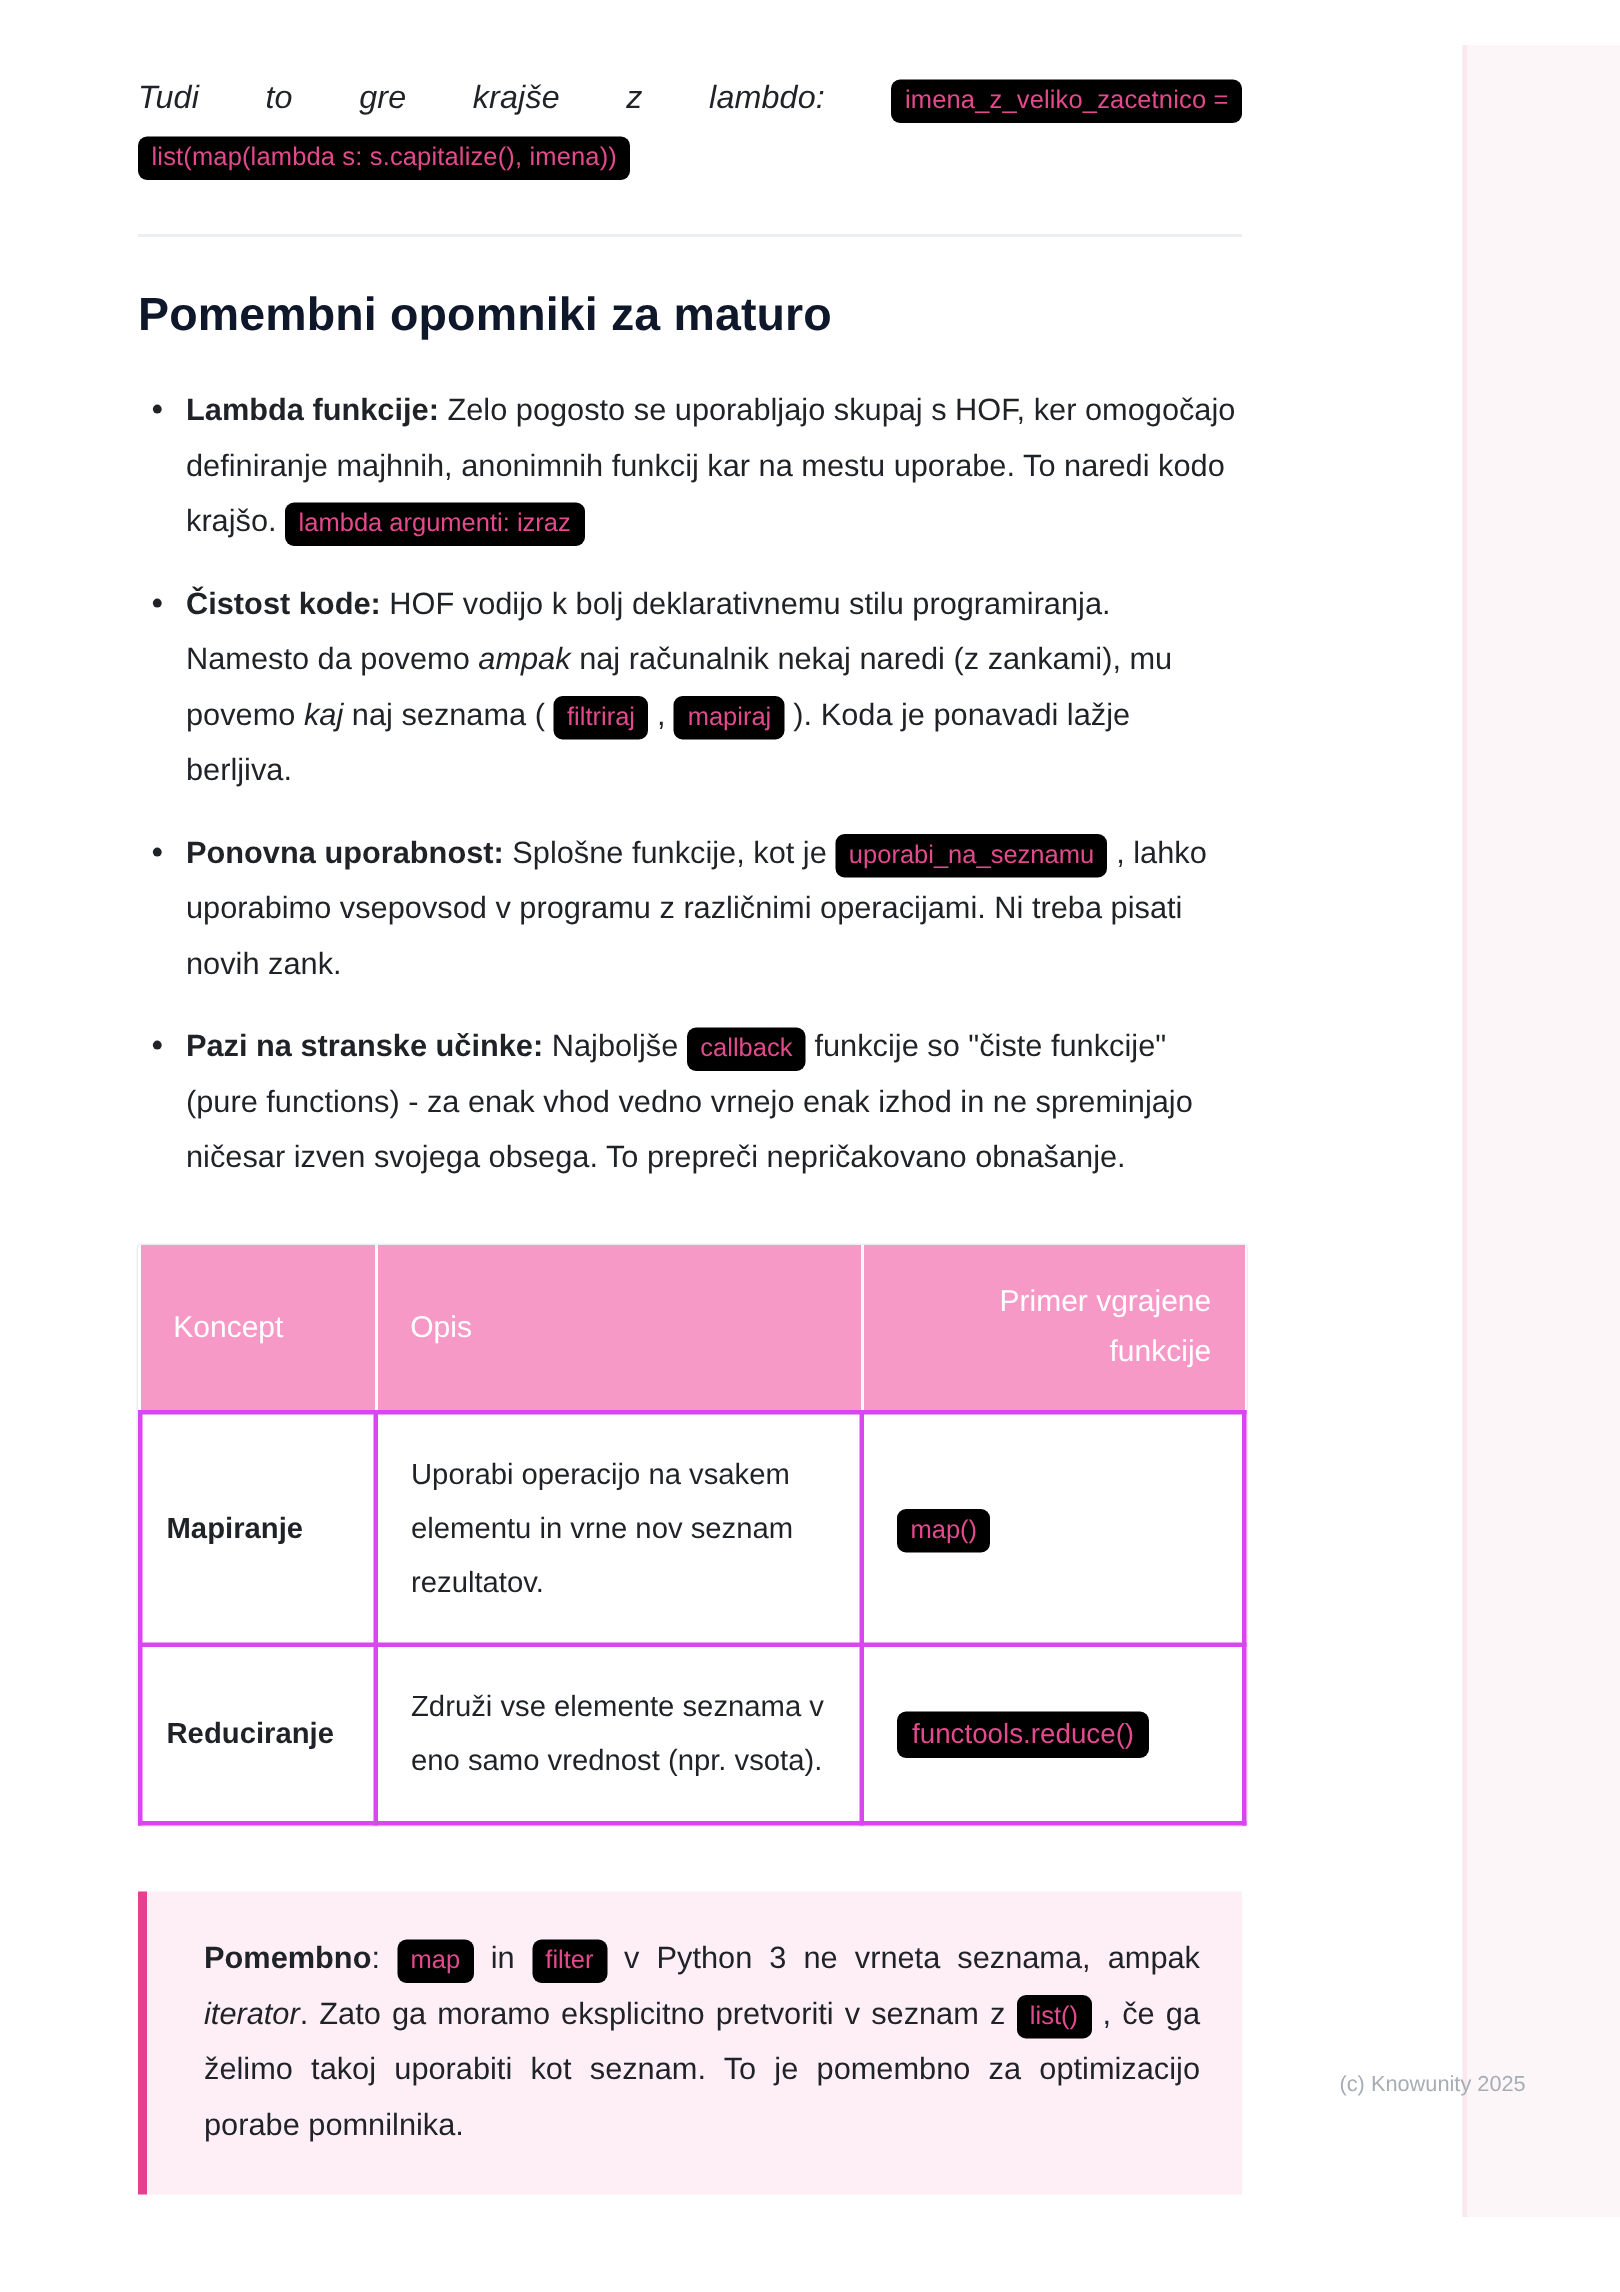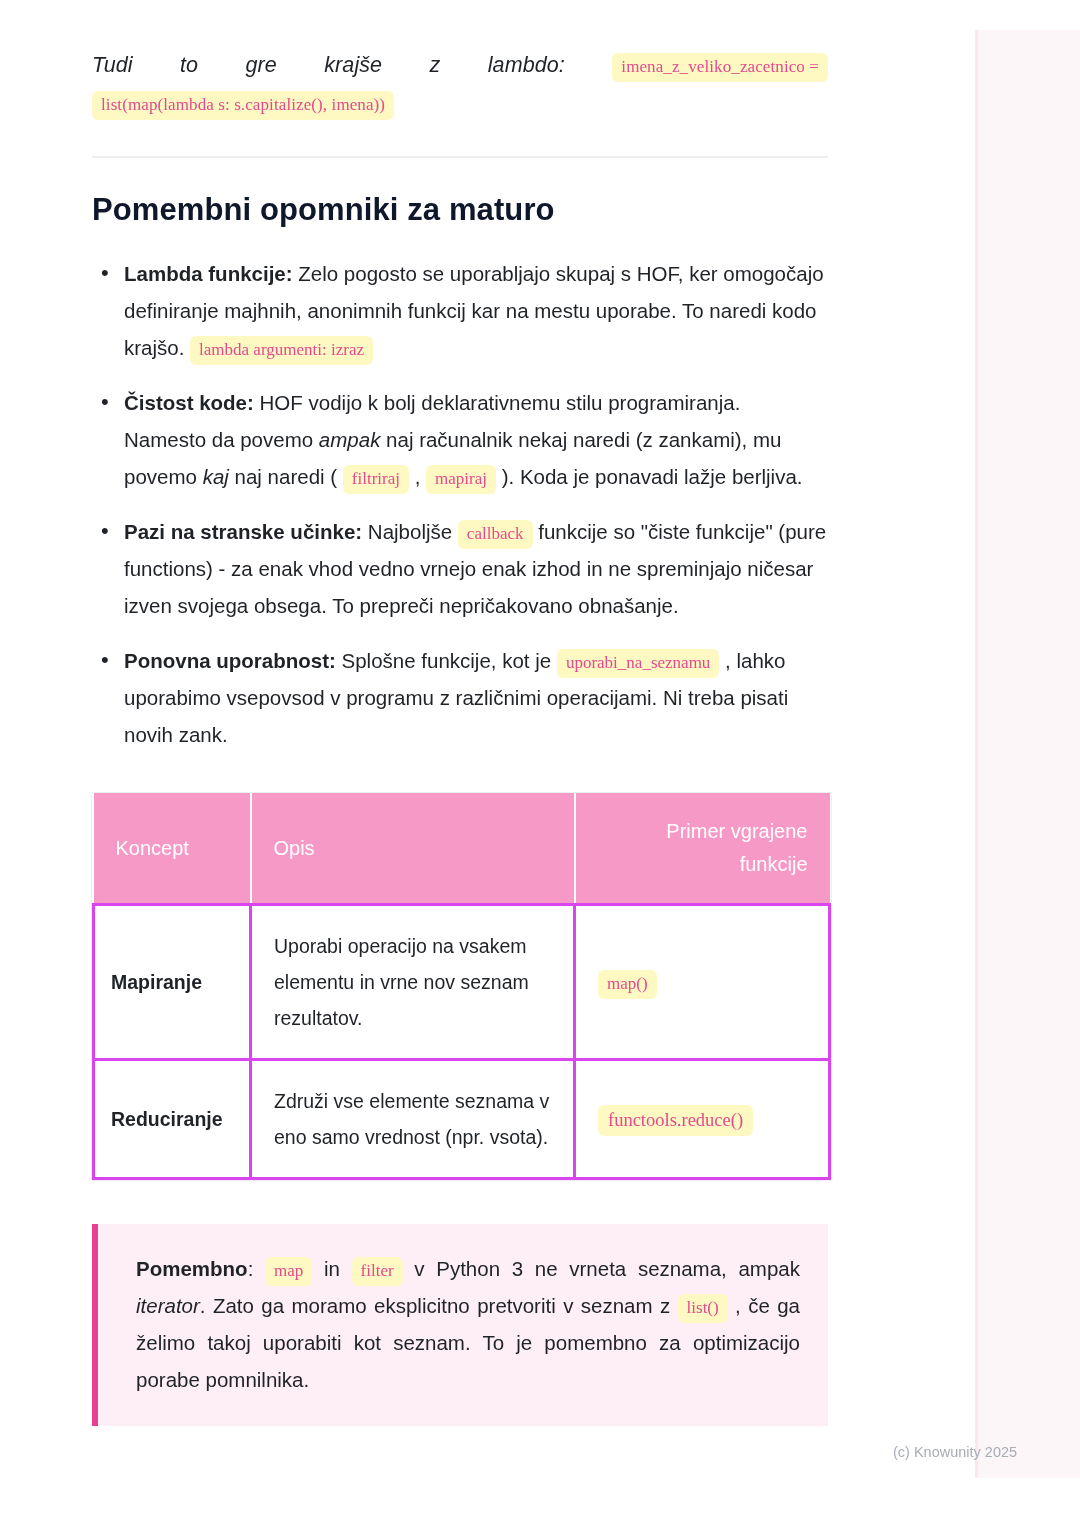--- a/index.html
+++ b/index.html
@@ -57,22 +57,22 @@
     color: #1f2328;
     text-align: justify;
     text-justify: inter-word;
     margin: 0;
     letter-spacing: .1px;
   }
   .intro .code { font-style: normal; }
 
   
   .code {
-    font-family: Liberation Serif, serif;
-    background: #fef9c3;
+    font-family: Liberation Sans, sans-serif;
+    background: #000000;
     color: #e34a8d;
     border-radius: 6px;
     padding: 3px 9px 4px;
     font-size: 17px;
     white-space: nowrap;
     display: inline-block;
     line-height: 22px;
     vertical-align: baseline;
   }
   .code.lg { font-size: 18.5px; padding: 4px 10px 5px; }
@@ -174,21 +174,21 @@
     text-justify: inter-word;
     color: #1f2328;
   }
   .callout b { font-weight: 700; }
   .callout i { font-style: italic; }
 
   
   .watermark {
     position: absolute;
     left: 893px;
-    top: 1444px;
+    top: 1382px;
     font-size: 14.5px;
     color: #a7adb4;
     white-space: nowrap;
   }
 </style>
 </head>
 <body>
 
 <div class="right-panel"></div>
 <div class="right-rule"></div>
@@ -206,29 +206,29 @@
 
     <h2 class="section-title">Pomembni opomniki za maturo</h2>
 
     <ul class="notes">
 
       <li>
         <b>Lambda funkcije:</b><span> Zelo pogosto se uporabljajo skupaj s HOF, ker omogočajo definiranje majhnih, anonimnih funkcij kar na mestu uporabe. To naredi kodo krajšo. </span><span class="code">lambda argumenti: izraz</span>
       </li>
 
       <li>
-        <b>Čistost kode:</b><span> HOF vodijo k bolj deklarativnemu stilu programiranja. Namesto da povemo </span><i>ampak</i><span> naj računalnik nekaj naredi (z zankami), mu povemo </span><i>kaj</i><span> naj naredi ( </span><span class="code">filtriraj</span><span> , </span><span class="code">mapiraj</span><span> ). Koda je ponavadi lažje berljiva.</span>
+        <b>Čistost kode:</b><span> HOF vodijo k bolj deklarativnemu stilu programiranja. Namesto da povemo </span><i>ampak</i><span> naj računalnik nekaj naredi (z zankami), mu povemo </span><i>kaj</i><span> naj seznama ( </span><span class="code">filtriraj</span><span> , </span><span class="code">mapiraj</span><span> ). Koda je ponavadi lažje berljiva.</span>
+      </li>
+
+      <li>
+        <b>Ponovna uporabnost:</b><span> Splošne funkcije, kot je </span><span class="code">uporabi_na_seznamu</span><span> , lahko uporabimo vsepovsod v programu z različnimi operacijami. Ni treba pisati novih zank.</span>
       </li>
 
       <li>
         <b>Pazi na stranske učinke:</b><span> Najboljše </span><span class="code">callback</span><span> funkcije so "čiste funkcije" (pure functions) - za enak vhod vedno vrnejo enak izhod in ne spreminjajo ničesar izven svojega obsega. To prepreči nepričakovano obnašanje.</span>
-      </li>
-
-      <li>
-        <b>Ponovna uporabnost:</b><span> Splošne funkcije, kot je </span><span class="code">uporabi_na_seznamu</span><span> , lahko uporabimo vsepovsod v programu z različnimi operacijami. Ni treba pisati novih zank.</span>
       </li>
 
     </ul>
 
     <table class="concepts">
       <colgroup>
           <col class="c1">
           <col class="c2">
           <col class="c3">
         </colgroup>

